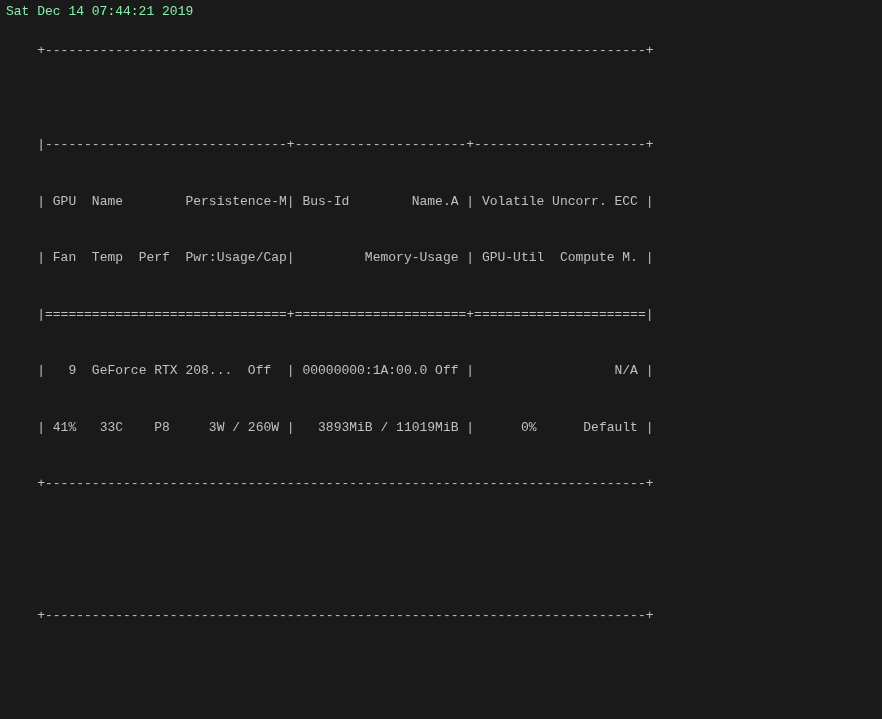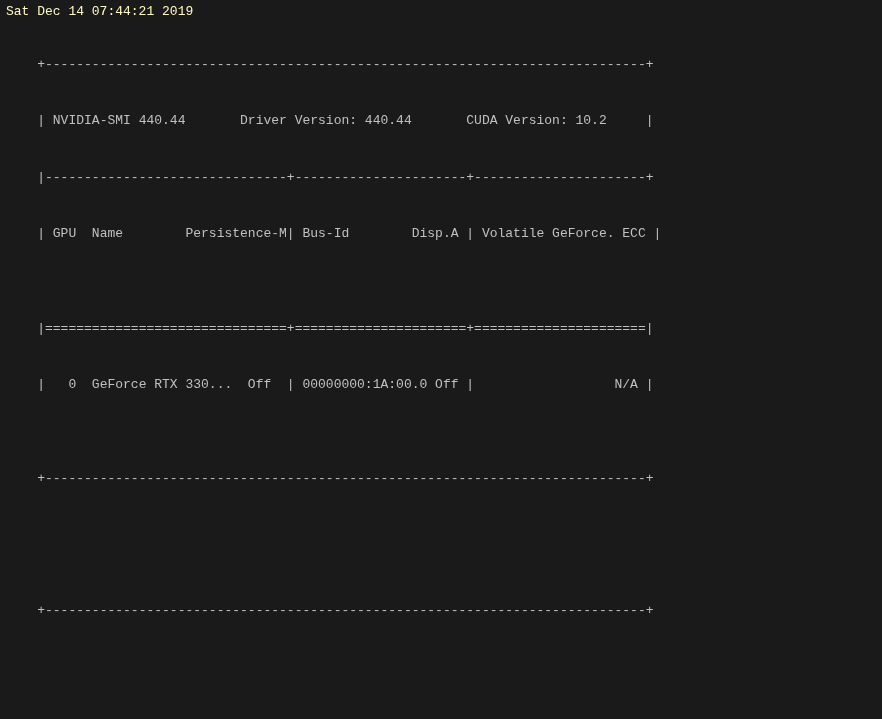--- a/index.html
+++ b/index.html
@@ -17,50 +17,51 @@
       overflow: hidden;
     }
     .terminal {
       background-color: #1a1a1a;
       padding: 4px 6px;
       width: 882px;
       min-height: 719px;
       position: relative;
     }
     .timestamp {
-      color: #fef9c3;
-      margin-bottom: 18px;
+      color: #86efac;
+      margin-bottom: 4px;
       white-space: pre;
     }
     .smi-output {
       white-space: pre;
       line-height: 1.45;
       color: #c0c0c0;
       font-size: 13px;
     }
   </style>
 </head>
 <body>
 
 <div class="terminal">
   <div class="timestamp">Sat Dec 14 07:44:21 2019</div>
   <div class="smi-output">
     <span>+-----------------------------------------------------------------------------+</span>
     <br>
-    <span>| NVIDIA-SMI 440.44       Driver Version: 440.44       CUDA Version: 10.2     |</span>
     <br>
     <span>|-------------------------------+----------------------+----------------------+</span>
     <br>
-    <span>| GPU  Name        Persistence-M| Bus-Id        Disp.A | Volatile GeForce. ECC |</span>
+    <span>| GPU  Name        Persistence-M| Bus-Id        Name.A | Volatile Uncorr. ECC |</span>
     <br>
+    <span>| Fan  Temp  Perf  Pwr:Usage/Cap|         Memory-Usage | GPU-Util  Compute M. |</span>
     <br>
     <span>|===============================+======================+======================|</span>
     <br>
-    <span>|   0  GeForce RTX 330...  Off  | 00000000:1A:00.0 Off |                  N/A |</span>
+    <span>|   9  GeForce RTX 208...  Off  | 00000000:1A:00.0 Off |                  N/A |</span>
     <br>
+    <span>| 41%   33C    P8     3W / 260W |   3893MiB / 11019MiB |      0%      Default |</span>
     <br>
     <span>+-----------------------------------------------------------------------------+</span>
     <br>
     <br>
     <br>
     <span>+-----------------------------------------------------------------------------+</span>
     <br>
     
     <br>
     

